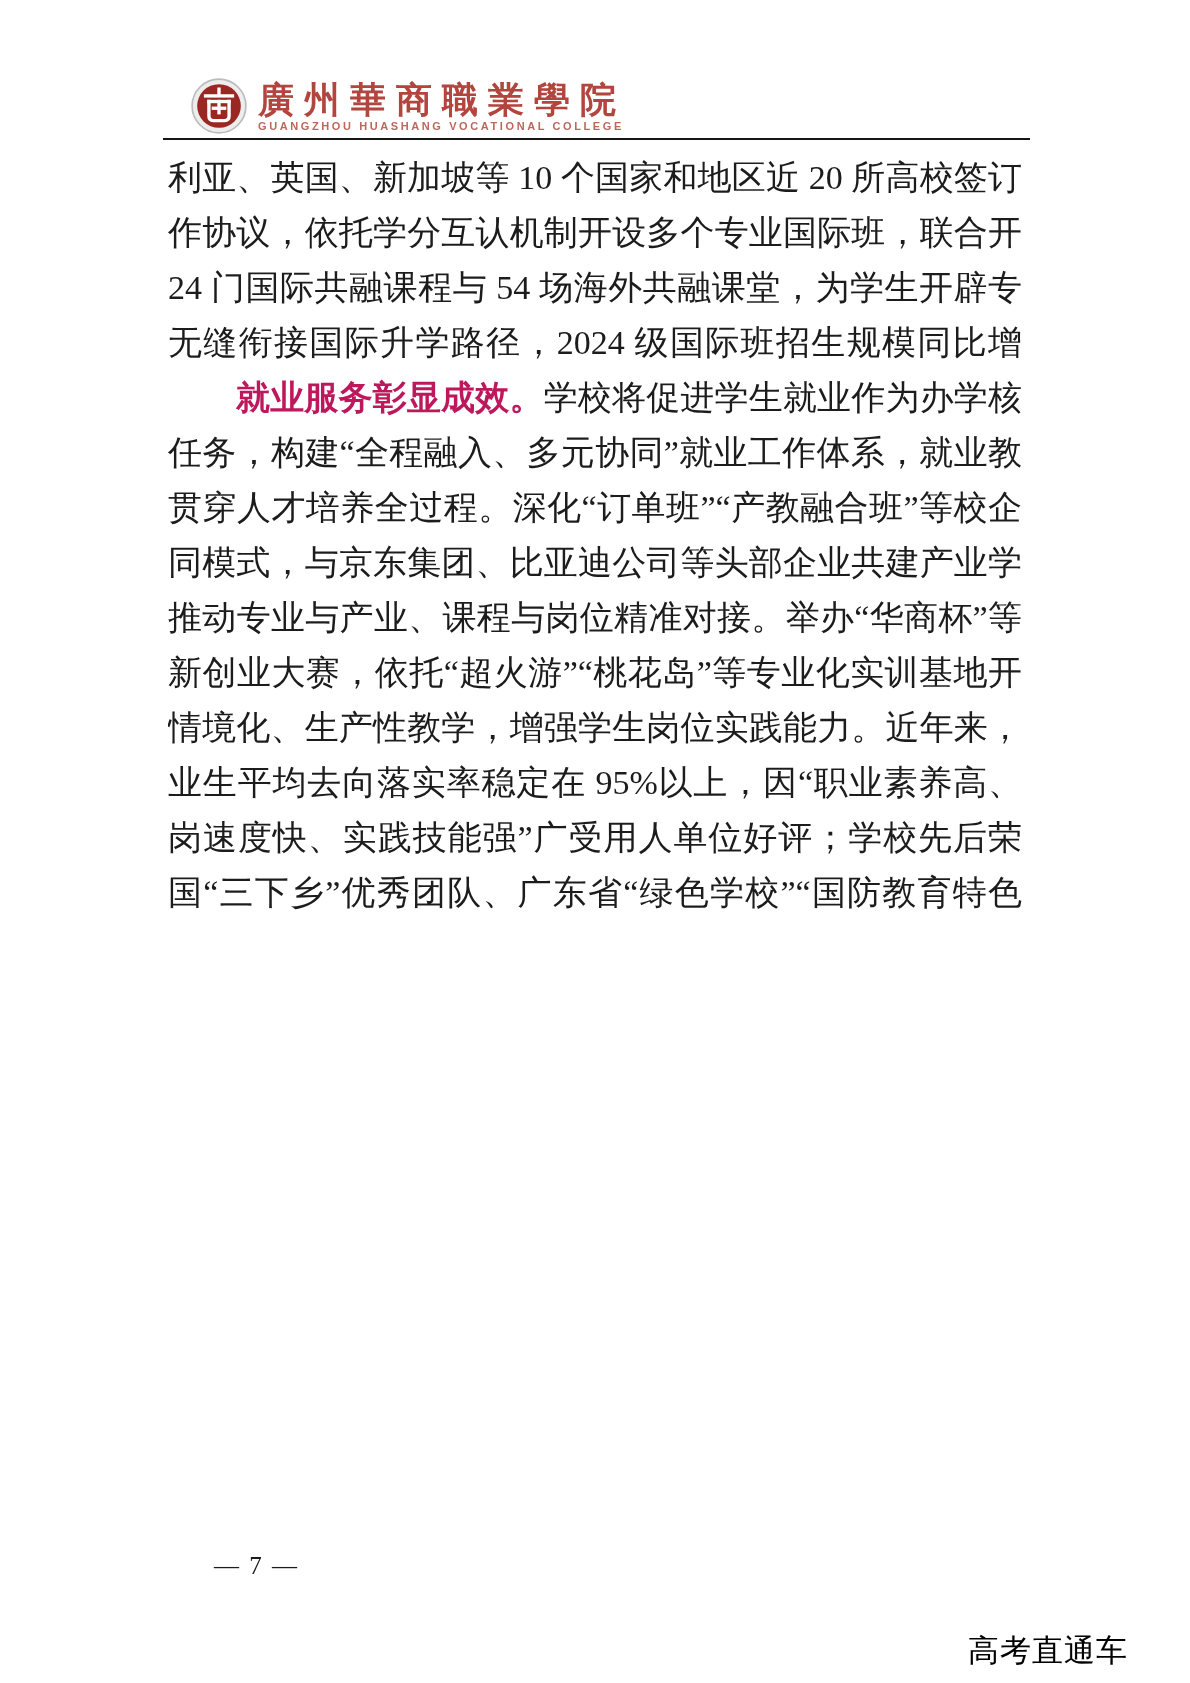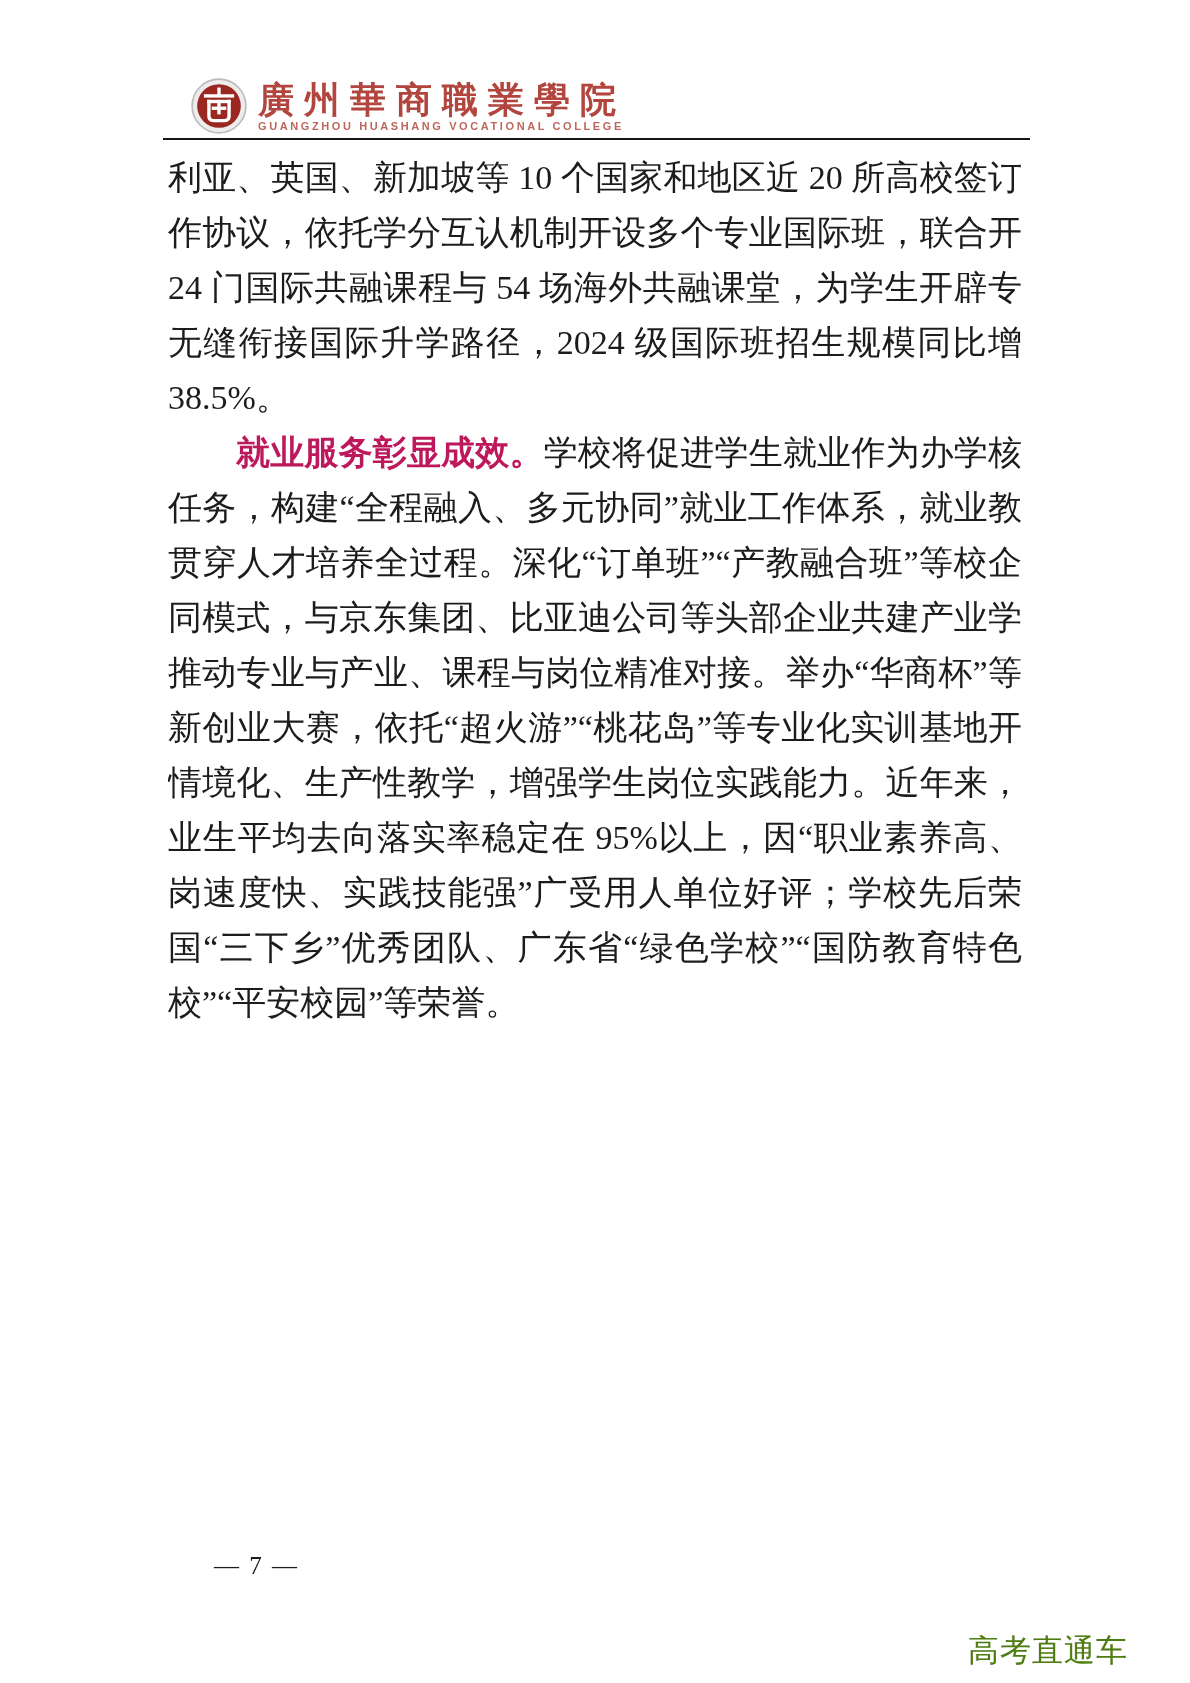--- a/index.html
+++ b/index.html
@@ -64,21 +64,21 @@
     position: absolute;
     left: 214px; top: 1552px;
     font-size: 25px;
     color: #1c1c1c;
     letter-spacing: 2px;
   }
   .watermark {
     position: absolute;
     right: 22px; top: 1630px;
     font-size: 31px;
-    color: #4d7c0f;
+    color: #000000;
     letter-spacing: 1px;
     text-shadow: 0.5px 0.5px 0 #ffffff, -0.5px -0.5px 0 #d8d8d8;
     font-family: Liberation Serif, serif;
   }
 </style>
 </head>
 <body>
 
 <div class="page">
 
@@ -101,33 +101,31 @@
       <div class="school-name-en">GUANGZHOU HUASHANG VOCATIONAL COLLEGE</div>
     </div>
     <div class="rule"></div>
   </div>
 
   <div class="content">
     <div class="line just">利亚、英国、新加坡等 10 个国家和地区近 20 所高校签订合</div>
     <div class="line just">作协议，依托学分互认机制开设多个专业国际班，联合开发</div>
     <div class="line just">24 门国际共融课程与 54 场海外共融课堂，为学生开辟专本</div>
     <div class="line just">无缝衔接国际升学路径，2024 级国际班招生规模同比增加</div>
-    <div class="line end">38.5%。</div>
 
     <div class="line just indent">
       <span class="red-head">就业服务彰显成效。</span><span>学校将促进学生就业作为办学核心</span>
     </div>
     <div class="line just">任务，构建“全程融入、多元协同”就业工作体系，就业教育</div>
     <div class="line just">贯穿人才培养全过程。深化“订单班”“产教融合班”等校企协</div>
     <div class="line just">同模式，与京东集团、比亚迪公司等头部企业共建产业学院，</div>
     <div class="line just">推动专业与产业、课程与岗位精准对接。举办“华商杯”等创</div>
     <div class="line just">新创业大赛，依托“超火游”“桃花岛”等专业化实训基地开展</div>
     <div class="line just">情境化、生产性教学，增强学生岗位实践能力。近年来，毕</div>
     <div class="line just">业生平均去向落实率稳定在 95%以上，因“职业素养高、上</div>
     <div class="line just">岗速度快、实践技能强”广受用人单位好评；学校先后荣获全</div>
     <div class="line just">国“三下乡”优秀团队、广东省“绿色学校”“国防教育特色学</div>
-    <div class="line end">校”“平安校园”等荣誉。</div>
   </div>
 
   <div class="page-number">— 7 —</div>
   <div class="watermark">高考直通车</div>
 
 </div>
 
 </body></html>

